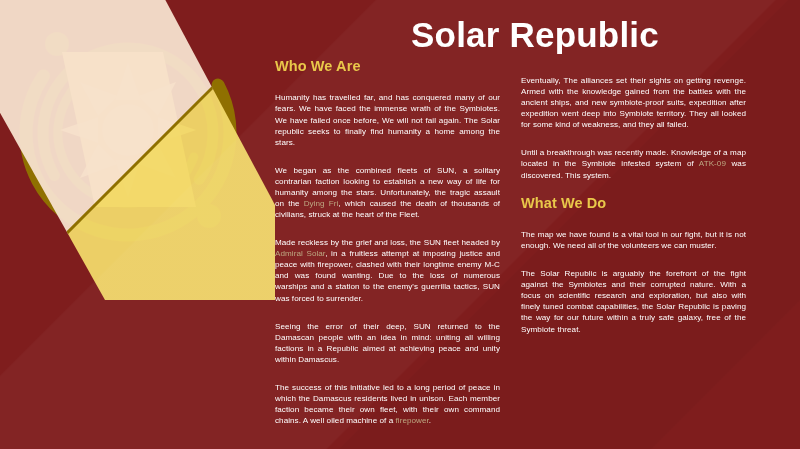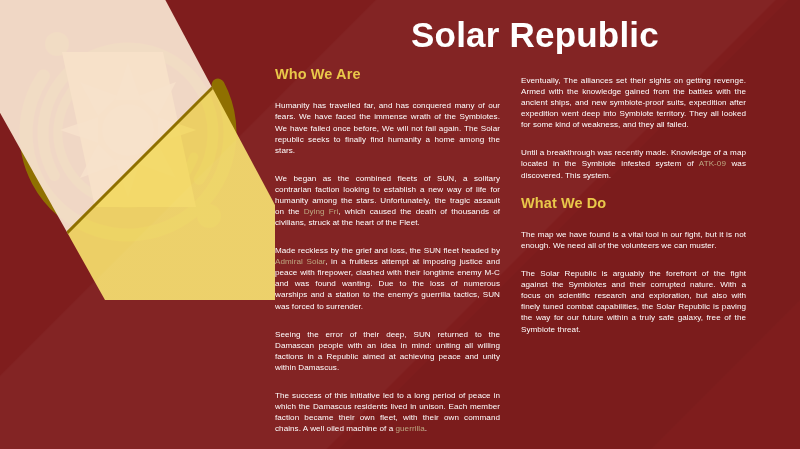--- a/index.html
+++ b/index.html
@@ -94,21 +94,21 @@
   }
   .col {
     width: 225px;
     flex: 0 0 225px;
   }
 
   h2.section-heading {
     color: #e9c84a;
     font-size: 14.5px;
     font-weight: bold;
-    margin: 8px 0 7px 0;
+    margin: 0 0 7px 0;
     line-height: 1.2;
     letter-spacing: 0.1px;
   }
   h2.section-heading.spaced { margin-top: 14px; }
 
   p.para {
     color: #ffffff;
     font-size: 8.1px;
     line-height: 1.37;
     margin: 17px 0 9px 0;
@@ -187,21 +187,21 @@
 
   <div class="content">
 
     <div class="col">
       <h2 class="section-heading">Who We Are</h2>
       <div>
           <p class="para">Humanity has travelled far, and has conquered many of our fears. We have faced the immense wrath of the Symbiotes. We have failed once before, We will not fail again. The Solar republic seeks to finally find humanity a home among the stars.</p>
           <p class="para">We began as the combined fleets of SUN, a solitary contrarian faction looking to establish a new way of life for humanity among the stars. Unfortunately, the tragic assault on the <span class="inline-link">Dying Fri</span>, which caused the death of thousands of civilians, struck at the heart of the Fleet.</p>
           <p class="para">Made reckless by the grief and loss, the SUN fleet headed by <span class="inline-link">Admiral Solar</span>, in a fruitless attempt at imposing justice and peace with firepower, clashed with their longtime enemy M-C and was found wanting. Due to the loss of numerous warships and a station to the enemy's guerrilla tactics, SUN was forced to surrender.</p>
           <p class="para">Seeing the error of their deep, SUN returned to the Damascan people with an idea in mind: uniting all willing factions in a Republic aimed at achieving peace and unity within Damascus.</p>
-          <p class="para">The success of this initiative led to a long period of peace in which the Damascus residents lived in unison. Each member faction became their own fleet, with their own command chains. A well oiled machine of a <span class="inline-link">guerrilla</span>.</p>
+          <p class="para">The success of this initiative led to a long period of peace in which the Damascus residents lived in unison. Each member faction became their own fleet, with their own command chains. A well oiled machine of a <span class="inline-link">firepower</span>.</p>
         </div>
     </div>
 
     <div class="col">
       <div>
           <p class="para">Eventually, The alliances set their sights on getting revenge. Armed with the knowledge gained from the battles with the ancient ships, and new symbiote-proof suits, expedition after expedition went deep into Symbiote territory. They all looked for some kind of weakness, and they all failed.</p>
           <p class="para">Until a breakthrough was recently made. Knowledge of a map located in the Symbiote infested system of <span class="inline-link">ATK-09</span> was discovered. This system.</p>
         </div>
       <h2 class="section-heading spaced">What We Do</h2>
       <div>

